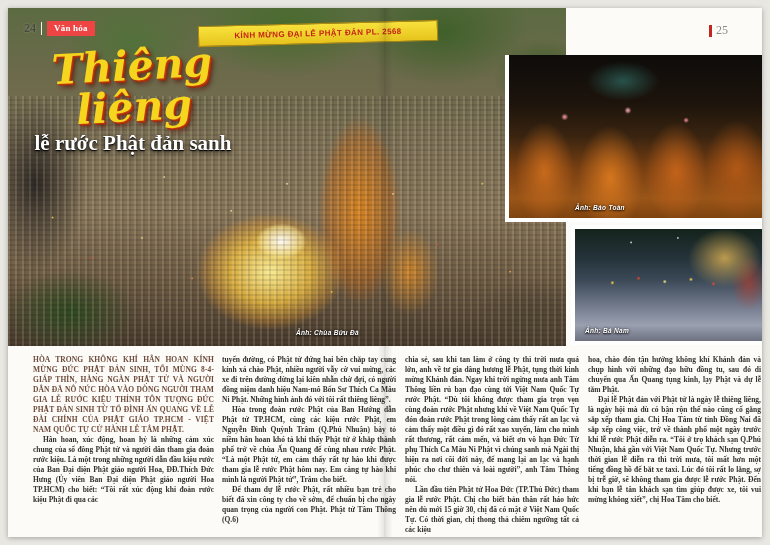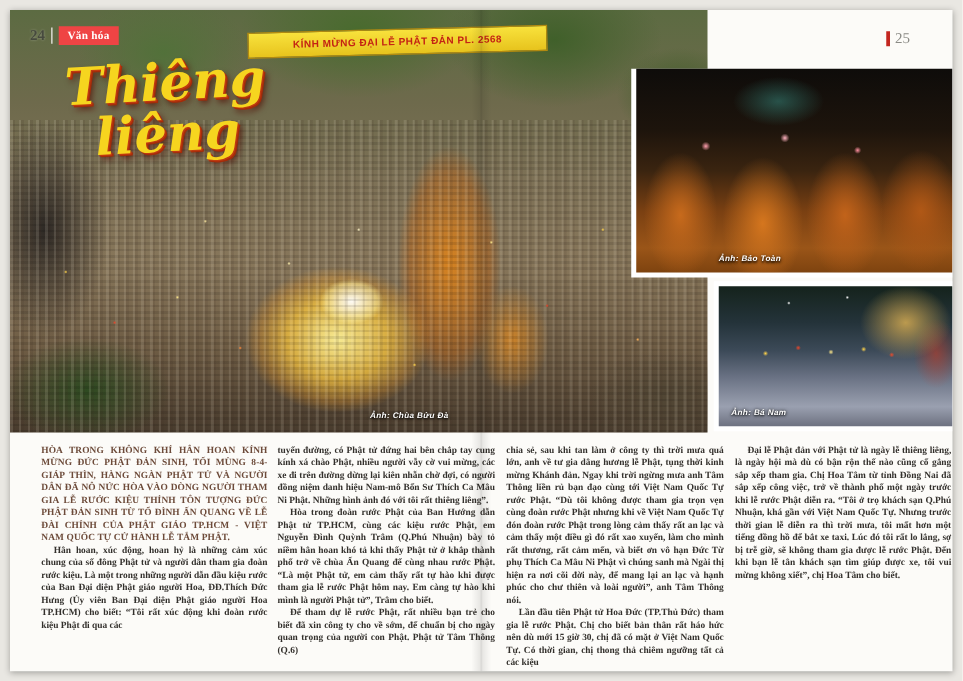--- a/index.html
+++ b/index.html
@@ -118,20 +118,21 @@
 
 <div class="spread">
 
   <div class="photo-main">
     <div class="sparkles"></div>
     <div class="banner">
       <span>KÍNH MỪNG ĐẠI LỄ PHẬT ĐẢN PL. 2568</span>
     </div>
     <div class="hero-title">
       <div class="hero-script">Thiêng liêng</div>
+      <div class="hero-l2">lễ rước Phật đản sanh</div>
     </div>
   </div>
   <div class="caption cap-main">Ảnh: Chùa Bửu Đà</div>
 
   <div class="photo-tr">
     <div class="ph">
       <div class="caption cap-tr">Ảnh: Bảo Toàn</div>
     </div>
   </div>
 
@@ -163,16 +164,17 @@
     <p>Hòa trong đoàn rước Phật của Ban Hướng dẫn Phật tử TP.HCM, cùng các kiệu rước Phật, em Nguyễn Đình Quỳnh Trâm (Q.Phú Nhuận) bày tỏ niềm hân hoan khó tả khi thấy Phật tử ở khắp thành phố trở về chùa Ấn Quang để cùng nhau rước Phật. “Là một Phật tử, em cảm thấy rất tự hào khi được tham gia lễ rước Phật hôm nay. Em càng tự hào khi mình là người Phật tử”, Trâm cho biết.</p>
     <p>Để tham dự lễ rước Phật, rất nhiều bạn trẻ cho biết đã xin công ty cho về sớm, để chuẩn bị cho ngày quan trọng của người con Phật. Phật tử Tâm Thông (Q.6)</p>
   </div>
 
   <div class="col col3">
     <p class="noindent">chia sẻ, sau khi tan làm ở công ty thì trời mưa quá lớn, anh về tư gia dâng hương lễ Phật, tụng thời kinh mừng Khánh đản. Ngay khi trời ngừng mưa anh Tâm Thông liền rủ bạn đạo cùng tới Việt Nam Quốc Tự rước Phật. “Dù tôi không được tham gia trọn vẹn cùng đoàn rước Phật nhưng khi về Việt Nam Quốc Tự đón đoàn rước Phật trong lòng cảm thấy rất an lạc và cảm thấy một điều gì đó rất xao xuyến, làm cho mình rất thương, rất cảm mến, và biết ơn vô hạn Đức Từ phụ Thích Ca Mâu Ni Phật vì chúng sanh mà Ngài thị hiện ra nơi cõi đời này, để mang lại an lạc và hạnh phúc cho chư thiên và loài người”, anh Tâm Thông nói.</p>
     <p>Lần đầu tiên Phật tử Hoa Đức (TP.Thủ Đức) tham gia lễ rước Phật. Chị cho biết bản thân rất háo hức nên dù mới 15 giờ 30, chị đã có mặt ở Việt Nam Quốc Tự. Có thời gian, chị thong thả chiêm ngưỡng tất cả các kiệu</p>
   </div>
 
   <div class="col col4">
+    <p class="noindent">hoa, chào đón tận hưởng không khí Khánh đản và chụp hình với những đạo hữu đồng tu, sau đó di chuyển qua Ấn Quang tụng kinh, lạy Phật và dự lễ tắm Phật.</p>
     <p>Đại lễ Phật đản với Phật tử là ngày lễ thiêng liêng, là ngày hội mà dù có bận rộn thế nào cũng cố gắng sắp xếp tham gia. Chị Hoa Tâm từ tỉnh Đồng Nai đã sắp xếp công việc, trở về thành phố một ngày trước khi lễ rước Phật diễn ra. “Tôi ở trọ khách sạn Q.Phú Nhuận, khá gần với Việt Nam Quốc Tự. Nhưng trước thời gian lễ diễn ra thì trời mưa, tôi mất hơn một tiếng đồng hồ để bắt xe taxi. Lúc đó tôi rất lo lắng, sợ bị trễ giờ, sẽ không tham gia được lễ rước Phật. Đến khi bạn lễ tân khách sạn tìm giúp được xe, tôi vui mừng không xiết”, chị Hoa Tâm cho biết.</p>
   </div>
 
 </div>
 
 </body></html>

